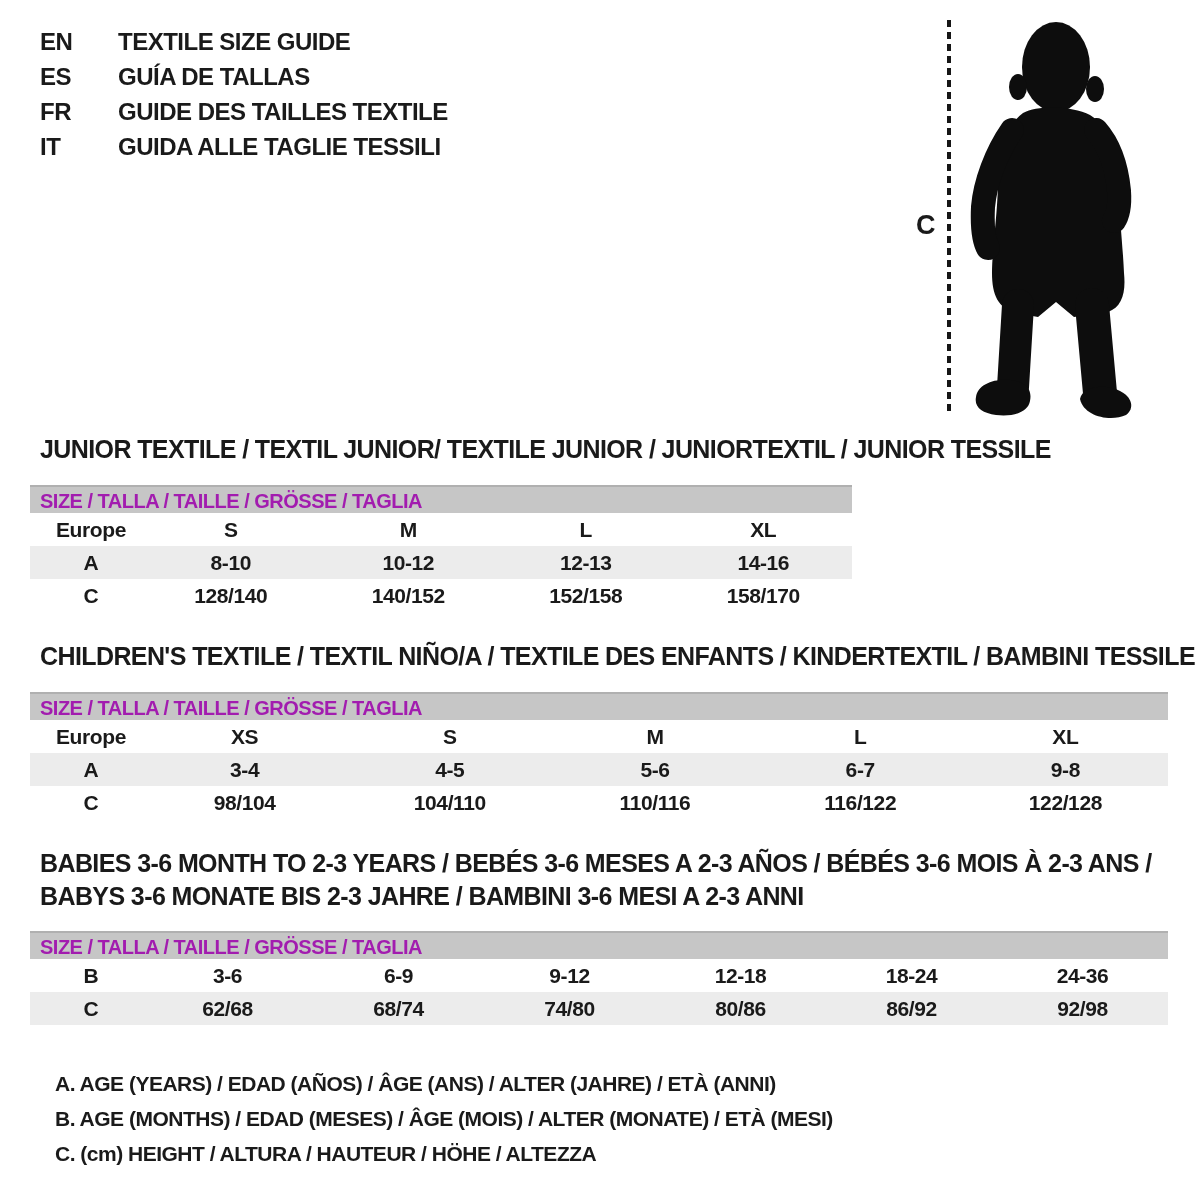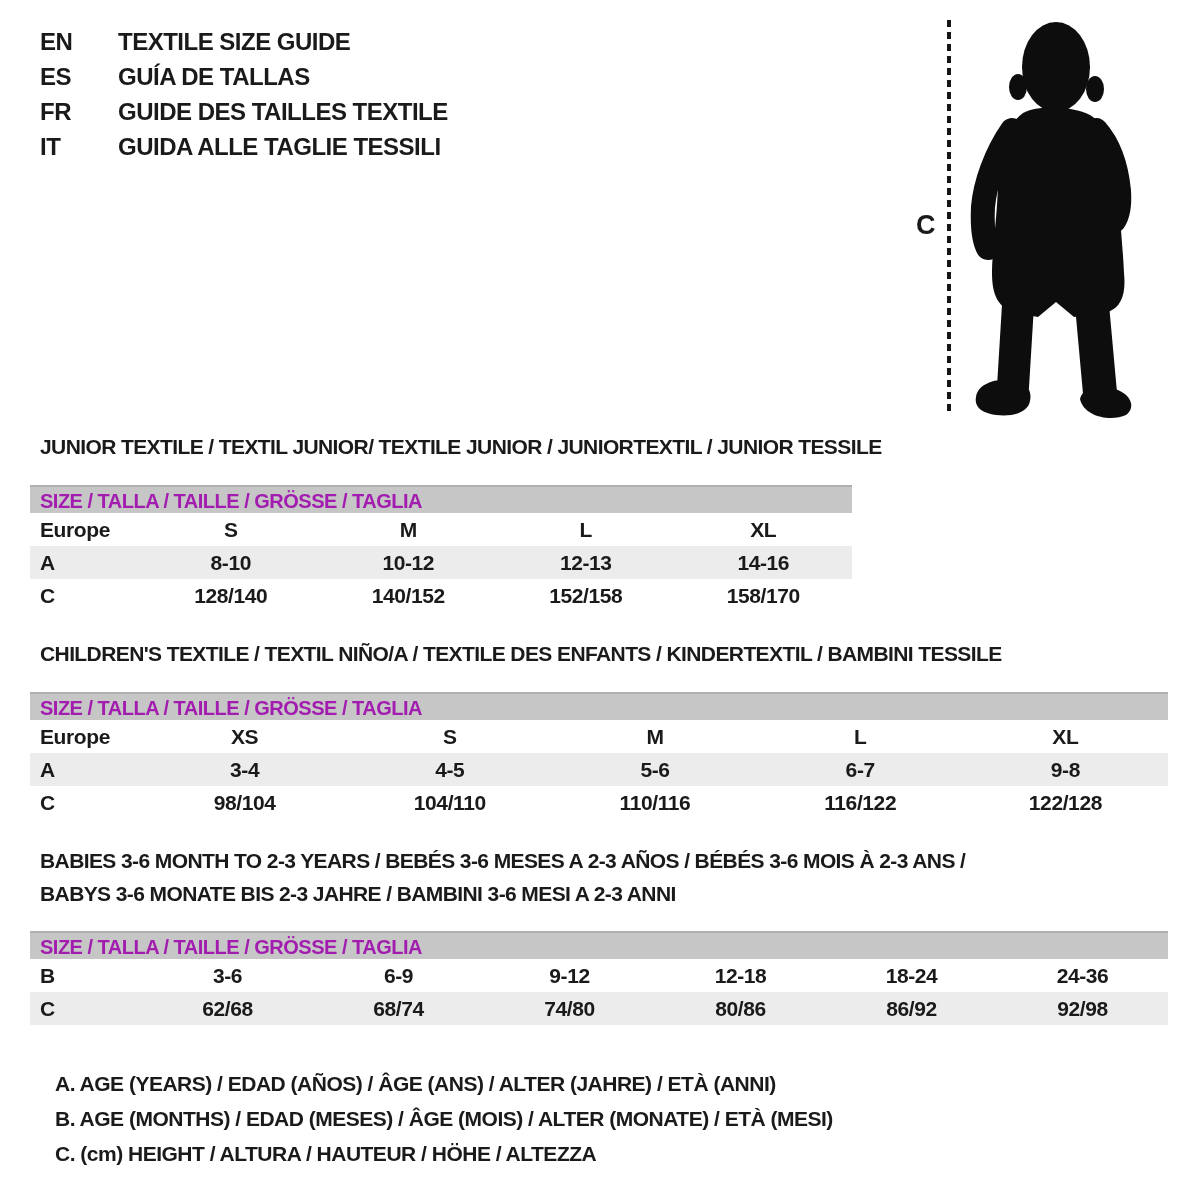--- a/index.html
+++ b/index.html
@@ -14,33 +14,33 @@
   .lang-code{width:78px;flex:0 0 78px;}
   .lang-title{white-space:nowrap;}
   
   .measure-line{
     position:absolute;left:947px;top:20px;width:4px;height:396px;
     background:repeating-linear-gradient(to bottom,#161616 0px,#161616 7px,transparent 7px,transparent 12px);
   }
   .measure-label{position:absolute;left:916px;top:210px;font-size:27px;letter-spacing:-0.5px;}
   .silhouette{position:absolute;left:968px;top:15px;width:172px;height:410px;}
   
-  .sec-title{position:absolute;font-size:21px;letter-spacing:-0.6px;white-space:nowrap;}
+  .sec-title{position:absolute;font-size:25px;letter-spacing:-0.6px;white-space:nowrap;}
   
   .size-table{position:absolute;}
   .size-bar{
     height:28px;line-height:28px;background:#c6c6c6;border-top:2px solid #b0b0b0;
     padding-left:10px;font-size:20px;color:#a21caf;letter-spacing:-0.5px;box-sizing:border-box;
   }
   .t-row{display:grid;height:33px;align-items:center;font-size:21px;letter-spacing:-0.4px;}
   .t-row.shaded{background:#ececec;}
   .cols-4{grid-template-columns:112px repeat(4,1fr);}
   .cols-5{grid-template-columns:112px repeat(5,1fr);}
   .cols-6{grid-template-columns:112px repeat(6,1fr);}
-  .t-label{padding-left:10px;text-align:left;}
+  .t-label{padding-left:10px;text-align:center;}
   .t-cell{text-align:center;}
   
   .legend{position:absolute;left:40px;top:1066px;margin-left:15px;}
   .legend-line{height:35px;line-height:35px;font-size:21px;letter-spacing:-0.5px;white-space:nowrap;}
 </style>
 </head>
 <body>
 
 <div class="page">
 

